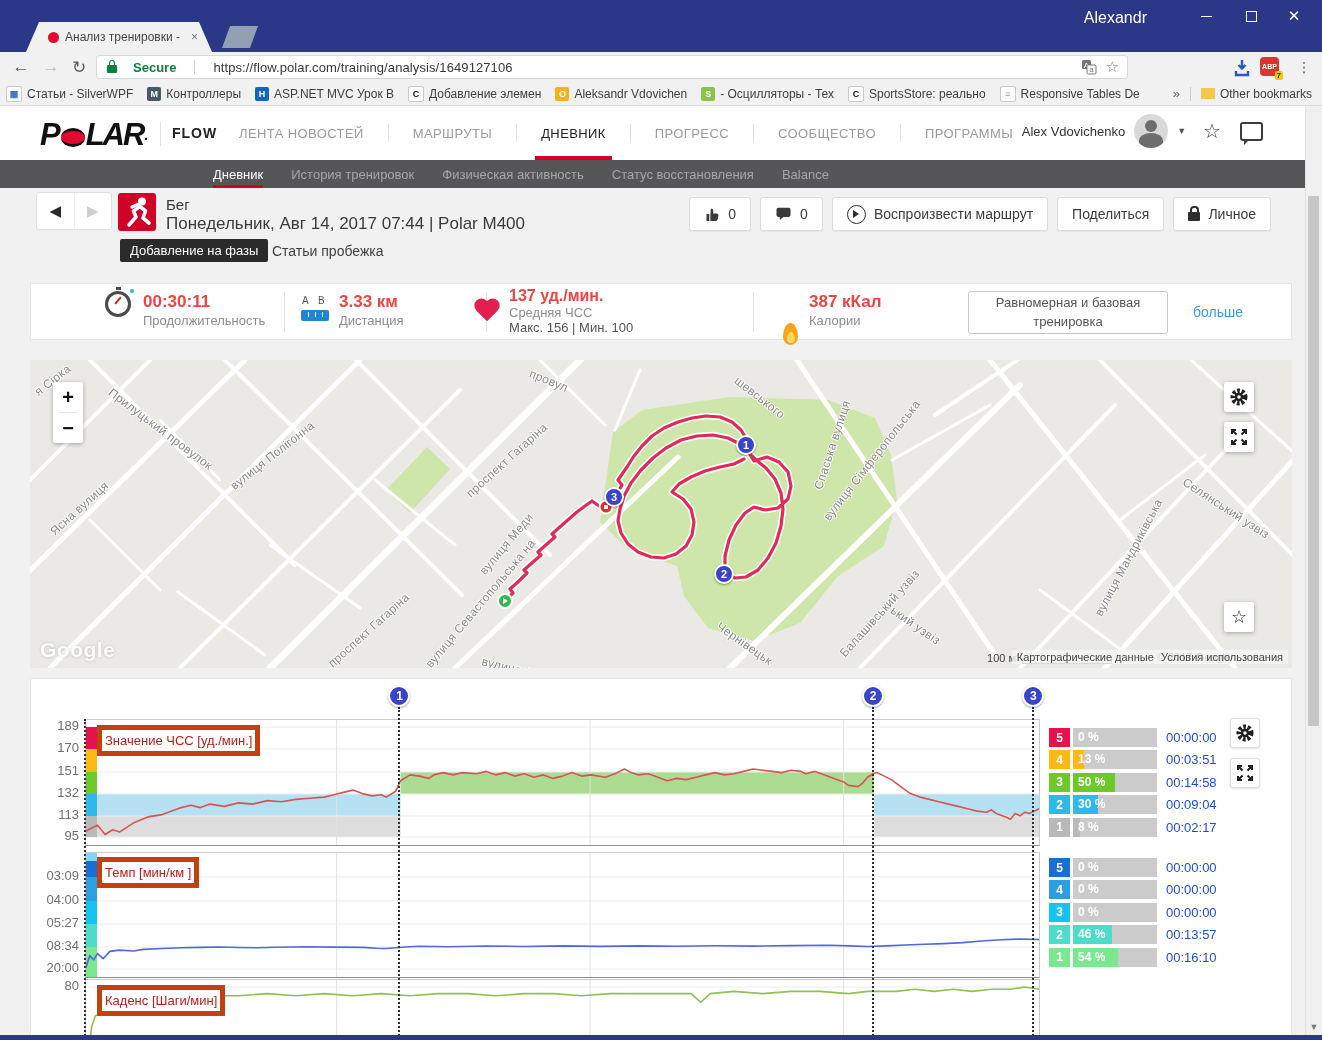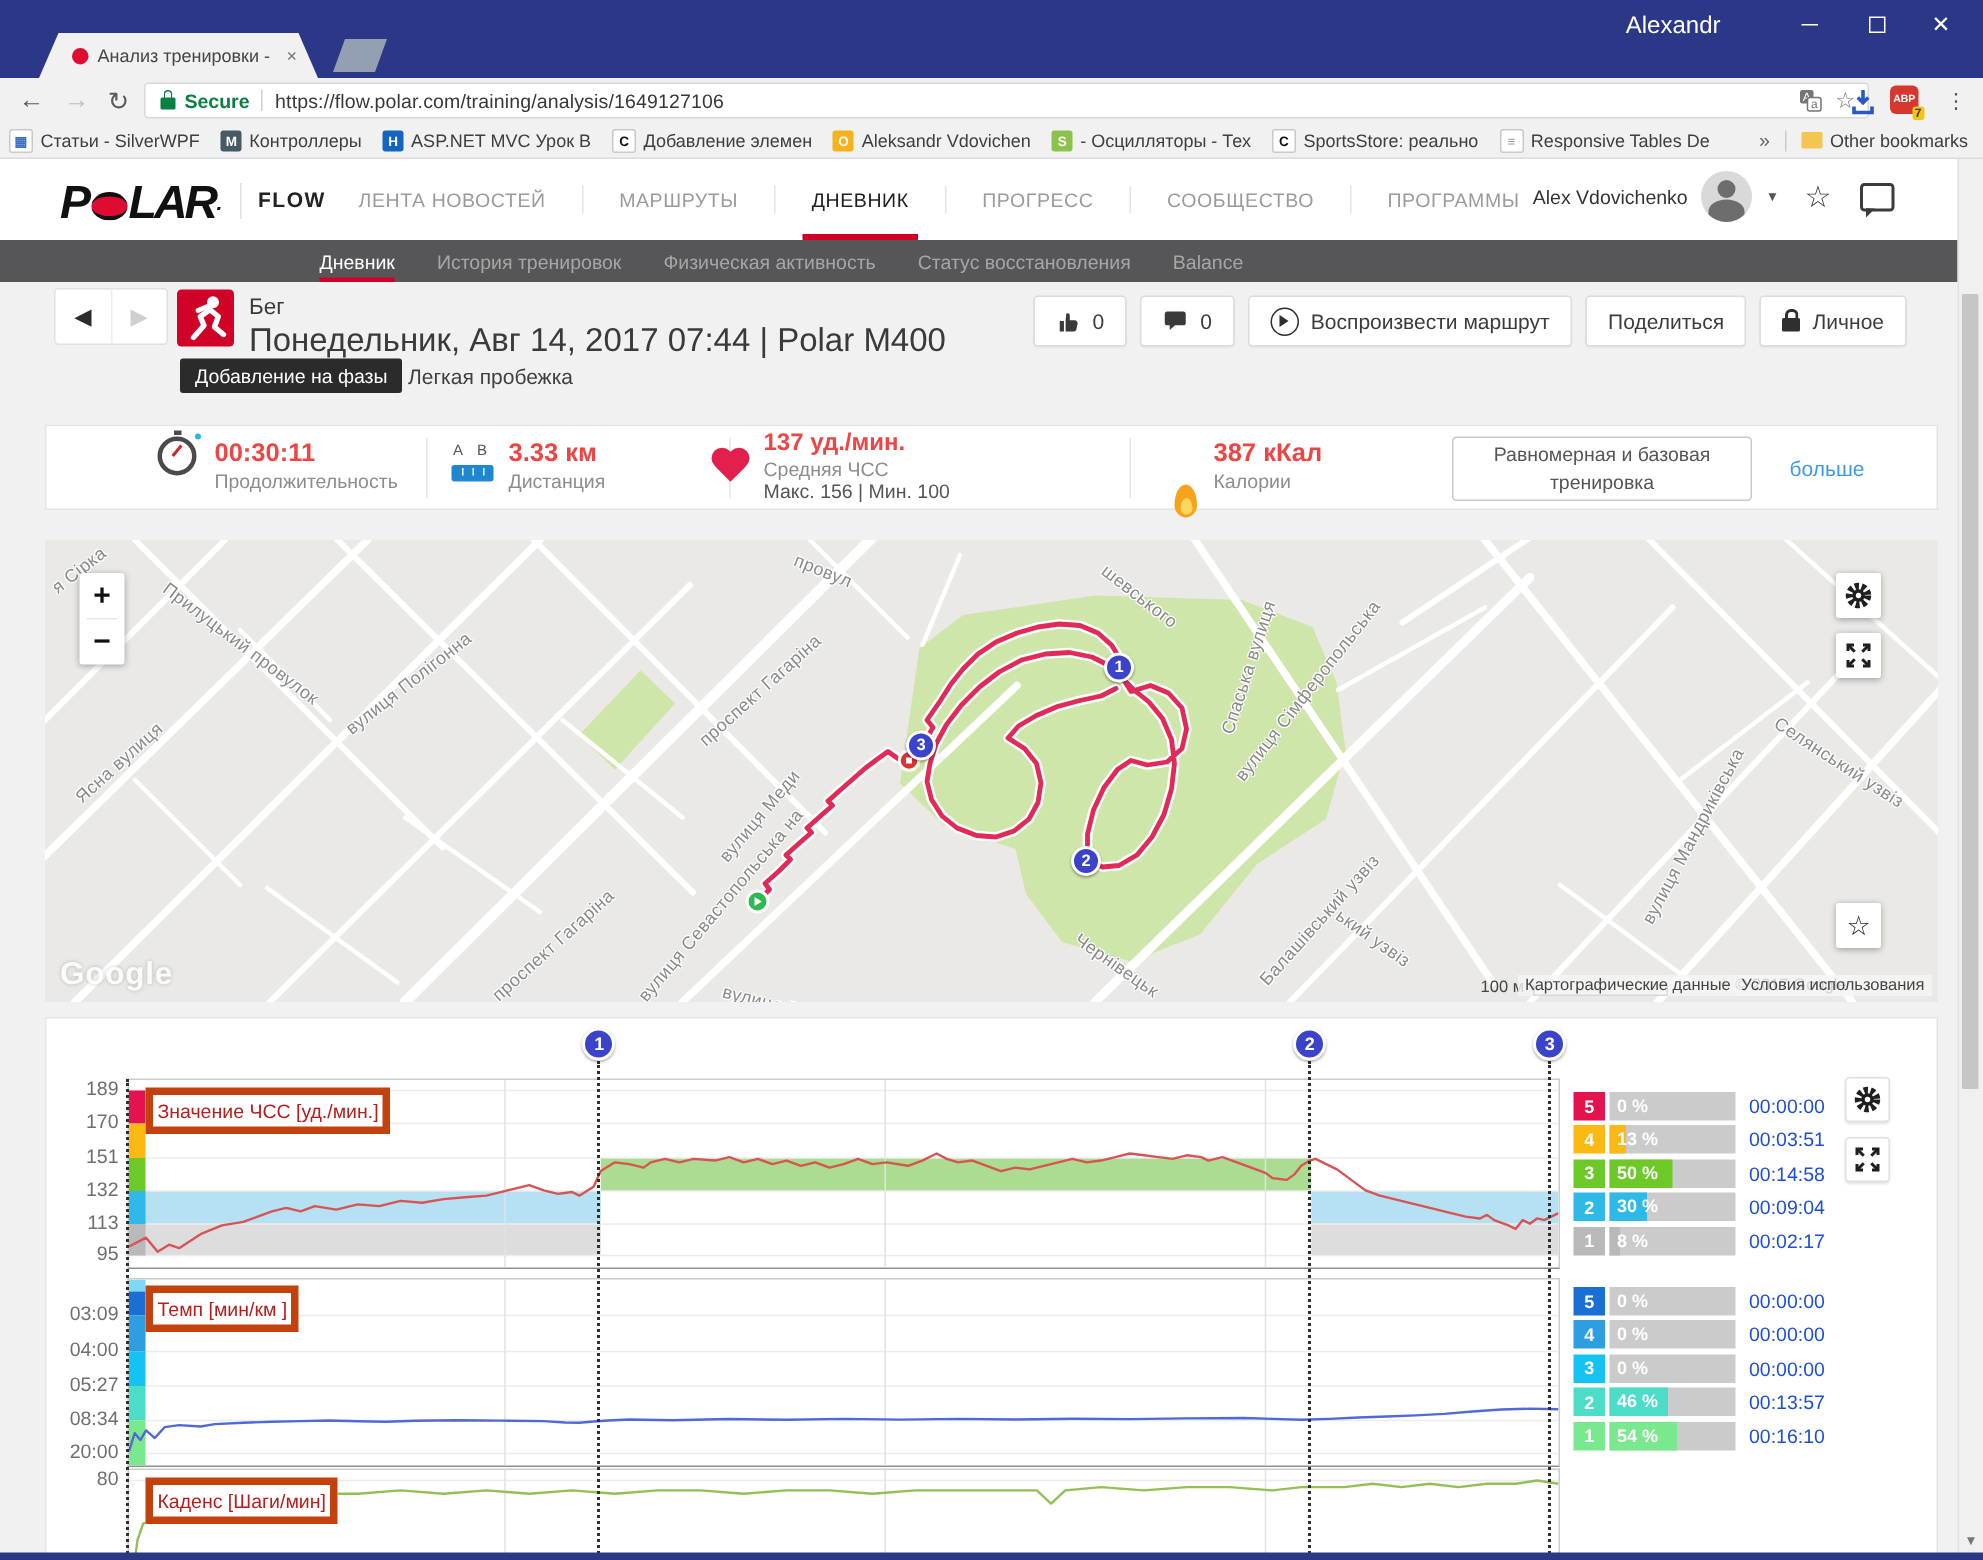--- a/index.html
+++ b/index.html
@@ -15,22 +15,22 @@
   #tab-close{margin-left:8px;font-size:12px;color:#777;}
   #newtab{position:absolute;left:222px;top:26px;width:36px;height:22px;background:#93a0b4;
     clip-path:polygon(8px 0,100% 0,calc(100% - 8px) 100%,0 100%);}
   #win-user{position:absolute;right:175px;top:9px;color:#fff;font-size:16px;}
   .winbtn{position:absolute;top:6px;width:32px;height:20px;display:flex;align-items:center;justify-content:center;color:#fff;}
   #btn-min{right:100px;}#btn-max{right:55px;}#btn-close{right:12px;font-size:15px;}
   #btn-min i{display:block;width:11px;height:1px;background:#fff;}
   #btn-max i{display:block;width:9px;height:9px;border:1px solid #fff;}
   #toolbar{position:absolute;left:0;top:52px;width:1322px;height:30px;background:#f1f1f1;}
   .navglyph{position:absolute;top:0;height:30px;display:flex;align-items:center;justify-content:center;font-size:17px;}
-  #omnibox{position:absolute;left:96px;top:3px;width:1150px;height:24px;background:#fff;border:1px solid #d8d8d8;border-radius:3px;
-    display:flex;align-items:center;padding:0 8px;box-sizing:border-box;font-size:13px;}
+  #omnibox{position:absolute;left:96px;top:3px;width:1032px;height:24px;background:#fff;border:1px solid #d8d8d8;border-radius:3px;
+    display:flex;align-items:center;padding:0 8px;box-sizing:border-box;font-size:13px;gap:10px;}
   .lockicon{position:relative;width:10px;height:8px;background:#0b8043;border-radius:1px;margin:4px 6px 0 2px;}
   .lockicon:before{content:"";position:absolute;left:1.5px;top:-5px;width:4px;height:5px;border:1.5px solid #0b8043;border-bottom:none;border-radius:3px 3px 0 0;}
   #secure-label{color:#0b8043;font-weight:bold;margin-right:8px;}
   .omni-sep{width:1px;height:14px;background:#d0d0d0;margin-right:8px;}
   #url-text{color:#36383b;letter-spacing:.1px;}
   #omni-right{margin-left:auto;display:flex;align-items:center;gap:9px;}
   #star-icon{font-size:15px;color:#777;}
   #abp{position:relative;width:19px;height:19px;background:#d6382f;border-radius:4px;color:#fff;font-size:7px;font-weight:bold;
     display:flex;align-items:center;justify-content:center;}
   #abp b{position:absolute;right:-4px;bottom:-4px;background:#f3c512;color:#333;font-size:8px;padding:0 2px;border-radius:2px;}
@@ -73,21 +73,21 @@
   .snav.active{color:#fff;}
   .snav.active:after{content:"";position:absolute;left:0;right:0;bottom:0;height:3px;background:#d10027;}
   
   #arrowbox{position:absolute;left:36px;top:192px;width:76px;height:38px;background:#fff;border:1px solid #e0e0e0;border-radius:3px;
     display:flex;box-sizing:border-box;}
   #arr-back,#arr-fwd{flex:1;display:flex;align-items:center;justify-content:center;font-size:15px;}
   #arr-back{color:#2b2b2b;border-right:1px solid #eee;}
   #arr-fwd{color:#cfcfcf;}
   #sporticon{position:absolute;left:118px;top:193px;width:38px;height:38px;background:#d10027;border-radius:3px;}
   #sport-name{position:absolute;left:166px;top:196px;font-size:15px;color:#3a3a3a;}
-  #sport-date{position:absolute;left:166px;top:214px;font-size:22px;color:#3a3a3a;}
+  #sport-date{position:absolute;left:166px;top:214px;font-size:17px;color:#3a3a3a;}
   #phase-badge{position:absolute;left:120px;top:239px;background:#2b2b2b;color:#fff;font-size:13px;padding:4px 10px;border-radius:2px;}
   #train-note{position:absolute;left:272px;top:243px;font-size:14px;color:#3f3f3f;}
   #actionrow{position:absolute;right:51px;top:197px;display:flex;gap:9px;}
   .btn{display:inline-flex;align-items:center;gap:8px;background:#fff;border:1px solid #dcdcdc;border-radius:3px;height:34px;
     padding:0 14px;font-size:14px;color:#3c3c3c;box-shadow:0 1px 1px rgba(0,0,0,.05);box-sizing:border-box;}
   .playcircle{width:17px;height:17px;border:1.5px solid #2c2c2c;border-radius:50%;display:flex;align-items:center;justify-content:center;}
   .playcircle i{width:0;height:0;border:4px solid transparent;border-left:6px solid #2c2c2c;margin-left:4px;}
   .lockdark{position:relative;width:12px;height:9px;background:#2f2f2f;border-radius:1px;margin-top:5px;}
   .lockdark:before{content:"";position:absolute;left:2px;top:-6px;width:5px;height:6px;border:2px solid #2f2f2f;border-bottom:none;border-radius:4px 4px 0 0;}
   
@@ -295,21 +295,21 @@
   <div id="sporticon">
     <svg width="38" height="38" viewBox="0 0 38 38">
       <circle cx="24" cy="8.5" r="4" fill="#fff"></circle>
       <path d="M11 32 L18 24 L15.5 18 L22 13.5 L27.5 18 L25 25 L31 30" stroke="#fff" stroke-width="3.6" fill="none" stroke-linecap="round" stroke-linejoin="round"></path>
       <path d="M14 14 L21 11" stroke="#fff" stroke-width="3.2" stroke-linecap="round"></path>
     </svg>
   </div>
   <div id="sport-name">Бег</div>
   <div id="sport-date">Понедельник, Авг 14, 2017 07:44  |  Polar M400</div>
   <div id="phase-badge">Добавление на фазы</div>
-  <div id="train-note">Легкая пробежка</div>
+  <div id="train-note">Статьи пробежка</div>
   <div id="actionrow">
     <span class="btn">
       <svg width="16" height="16" viewBox="0 0 16 16">
           <path fill="#3a3a3a" d="M2.5 8h2.8v7H2.5zM6.4 15h5.3c.9 0 1.7-.6 1.9-1.5l.8-3.6A2 2 0 0 0 12.5 7.5H9.2V4.2C9.2 2.9 7.6 2.3 6.8 3.3L6.4 8z"></path>
         </svg>
       <span>0</span>
     </span>
     <span class="btn">
       <svg width="17" height="16" viewBox="0 0 17 16">
           <path fill="#3a3a3a" d="M1.5 3.5A1.8 1.8 0 0 1 3.3 1.7h10.4a1.8 1.8 0 0 1 1.8 1.8v5.6a1.8 1.8 0 0 1-1.8 1.8H8.4L4.8 14v-3.1H3.3a1.8 1.8 0 0 1-1.8-1.8z"></path>

